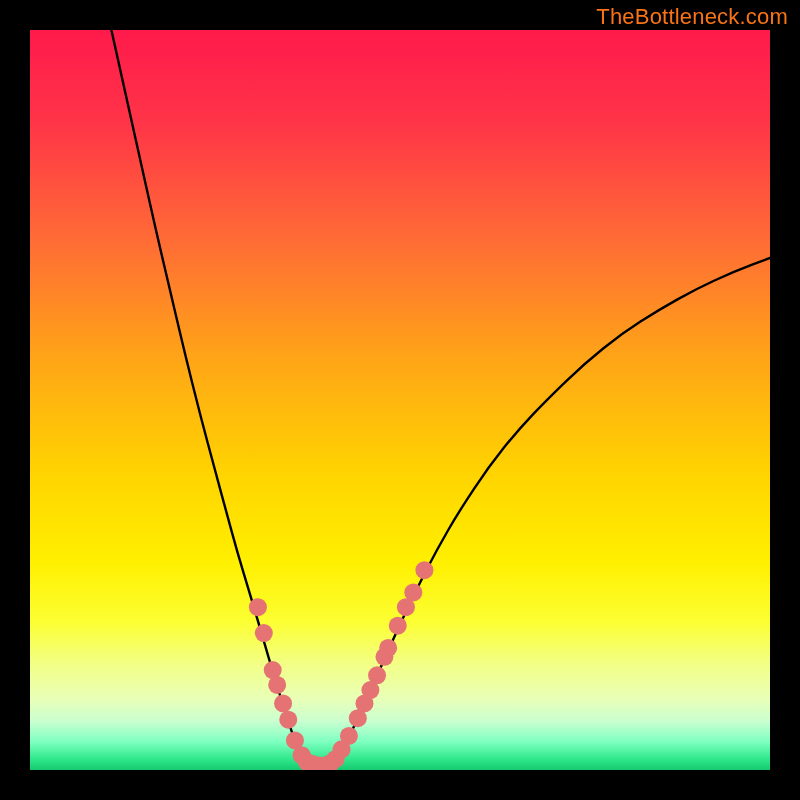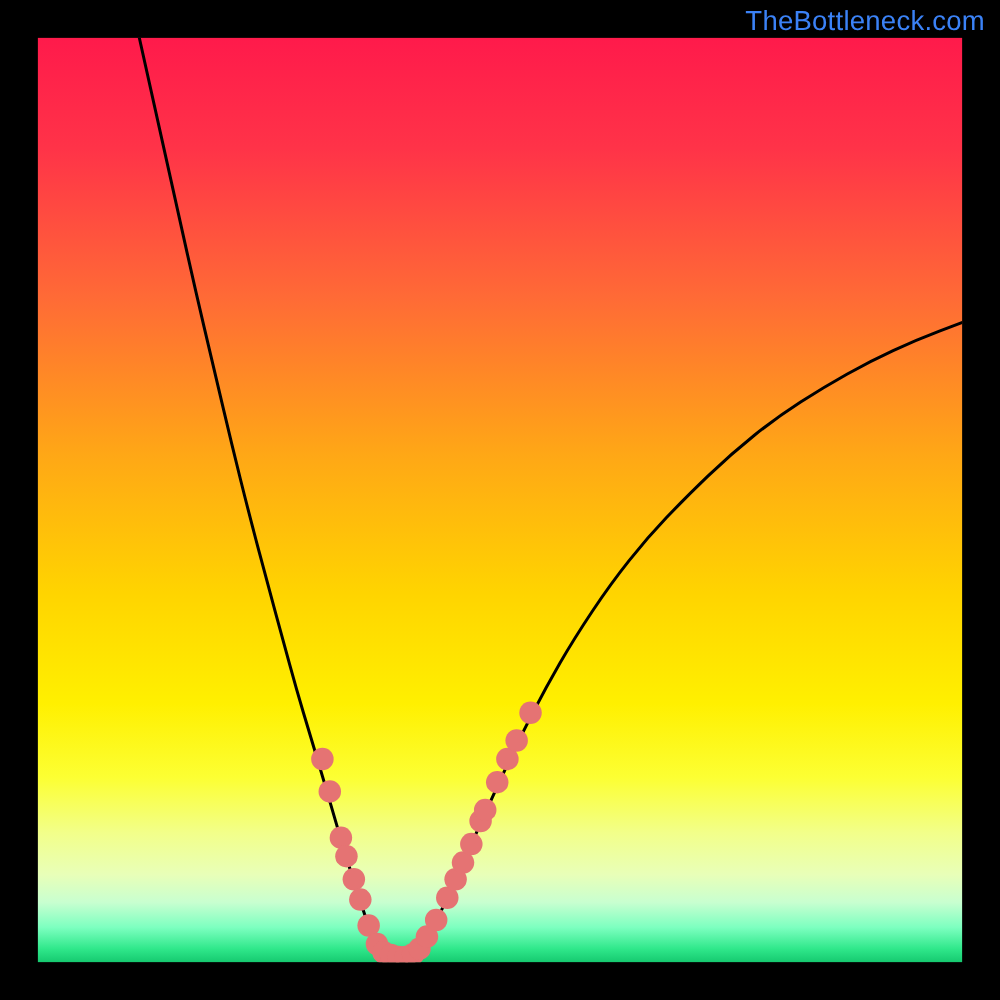--- a/index.html
+++ b/index.html
@@ -16,21 +16,21 @@
     left: 0;
     top: 0;
     width: 800px;
     height: 800px;
     background: #000;
   }
   .watermark {
     position: absolute;
     top: 4px;
     right: 12px;
-    color: #3b82f6;
+    color: #f97316;
     font-size: 22px;
     font-weight: 500;
     letter-spacing: 0.2px;
     user-select: none;
   }
   .plot-wrap {
     position: absolute;
     left: 30px;
     top: 30px;
     width: 740px;

